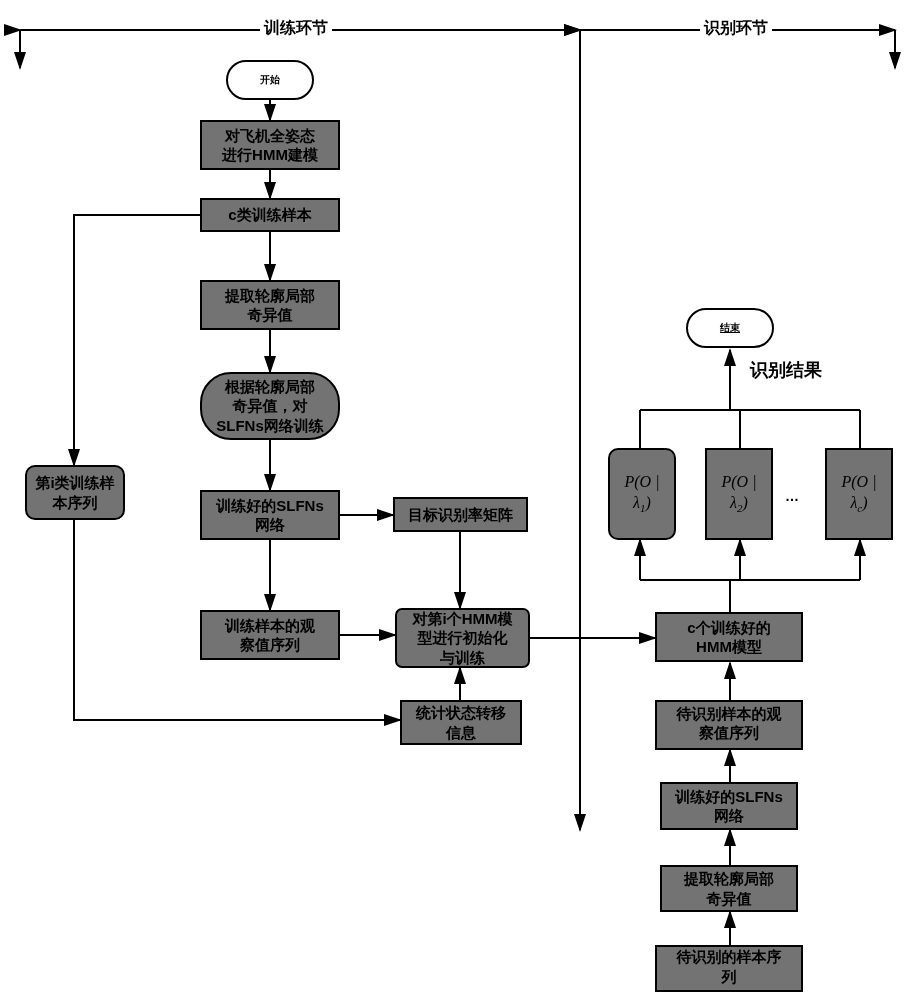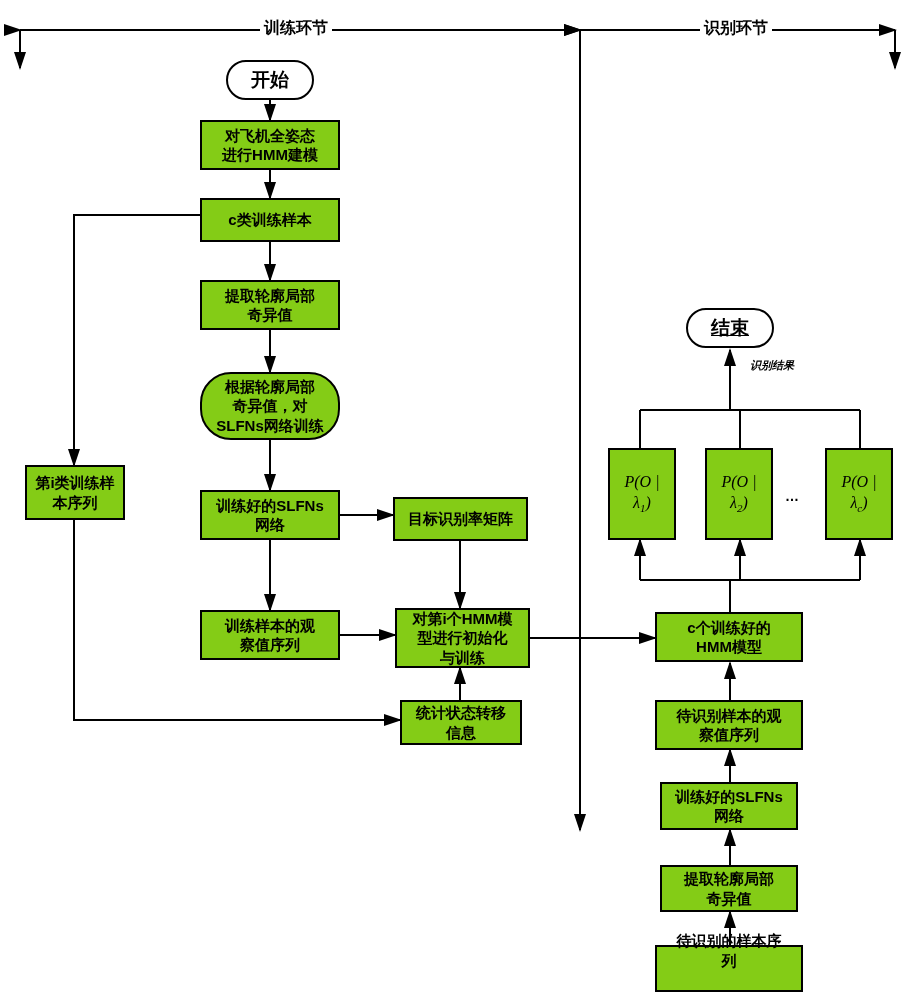--- a/index.html
+++ b/index.html
@@ -9,53 +9,52 @@
     width: 906px;
     height: 1000px;
     background: #fff;
     font-family: "Microsoft YaHei", "SimHei", sans-serif;
     position: relative;
   }
   svg { position: absolute; top: 0; left: 0; }
   .box {
     position: absolute;
     border: 2px solid #000;
-    background: #84cc16;
+    background: #737373;
     display: flex;
     align-items: center;
     justify-content: center;
     text-align: center;
     font-size: 15px;
     font-weight: bold;
     line-height: 1.3;
-    padding: 20px 6px;
+    padding: 4px 6px;
   }
   .terminator {
     position: absolute;
     border: 2px solid #000;
     background: #fff;
     border-radius: 22px;
     display: flex;
     align-items: center;
     justify-content: center;
-    font-size: 19px;
+    font-size: 10px;
     font-weight: bold;
   }
   .section-label {
     position: absolute;
     font-size: 16px;
     font-weight: bold;
     background: #fff;
     padding: 0 4px;
   }
   .result-label {
     position: absolute;
-    font-size: 11px;
-    font-weight: bold;
-    font-style: italic;
+    font-size: 18px;
+    font-weight: bold;
   }
   .dots {
     position: absolute;
     font-size: 14px;
     font-weight: bold;
   }
   .math { font-family: "Times New Roman", serif; font-style: italic; font-weight: normal; font-size: 16px; }
   .math .sub { font-size: 11px; vertical-align: sub; font-style: italic; }
 </style>
 </head>
@@ -131,69 +130,69 @@
 </div>
 
 <div class="box" style="left:200px; top:280px; width:140px; height:50px;">
   <span>提取轮廓局部<br>奇异值</span>
 </div>
 
 <div class="box" style="left:200px; top:372px; width:140px; height:68px;border-radius:31px;">
   <span>根据轮廓局部<br>奇异值，对<br>SLFNs网络训练</span>
 </div>
 
-<div class="box" style="left:25px; top:465px; width:100px; height:55px;">
+<div class="box" style="left:25px; top:465px; width:100px; height:55px;border-radius:10px;">
   <span>第i类训练样<br>本序列</span>
 </div>
 
 <div class="box" style="left:200px; top:490px; width:140px; height:50px;">
   <span>训练好的SLFNs<br>网络</span>
 </div>
 
 <div class="box" style="left:393px; top:497px; width:135px; height:35px;text-align:center;">
   <span>目标识别率矩阵</span>
 </div>
 
 <div class="box" style="left:200px; top:610px; width:140px; height:50px;">
   <span>训练样本的观<br>察值序列</span>
 </div>
 
-<div class="box" style="left:395px; top:608px; width:135px; height:60px;">
+<div class="box" style="left:395px; top:608px; width:135px; height:60px;border-radius:7px;">
   <span>对第i个HMM模<br>型进行初始化<br>与训练</span>
 </div>
 
 <div class="box" style="left:400px; top:700px; width:122px; height:45px;">
   <span>统计状态转移<br>信息</span>
 </div>
 
 <div class="terminator" style="left:686px; top:308px; width:88px; height:40px;text-decoration:underline;">
   <span>结束</span>
 </div>
 
 <div class="result-label" style="left:750px; top:358px;">识别结果</div>
 
-<div class="box" style="left:608px; top:448px; width:68px; height:92px;">
+<div class="box" style="left:608px; top:448px; width:68px; height:92px;border-radius:10px;">
   <span class="math">P(O | λ<span class="sub">1</span>)</span>
 </div>
 
 <div class="box" style="left:705px; top:448px; width:68px; height:92px;">
   <span class="math">P(O | λ<span class="sub">2</span>)</span>
 </div>
 
 <div class="dots" style="left:785px; top:488px;">…</div>
 
 <div class="box" style="left:825px; top:448px; width:68px; height:92px;">
   <span class="math">P(O | λ<span class="sub">c</span>)</span>
 </div>
 
 <div class="box" style="left:655px; top:612px; width:148px; height:50px;">
   <span>c个训练好的<br>HMM模型</span>
 </div>
 
-<div class="box" style="left:655px; top:700px; width:148px; height:50px;">
+<div class="box" style="left:655px; top:700px; width:148px; height:50px;font-family:Liberation Mono, monospace;">
   <span>待识别样本的观<br>察值序列</span>
 </div>
 
 <div class="box" style="left:660px; top:782px; width:138px; height:48px;">
   <span>训练好的SLFNs<br>网络</span>
 </div>
 
 <div class="box" style="left:660px; top:865px; width:138px; height:47px;">
   <span>提取轮廓局部<br>奇异值</span>
 </div>

